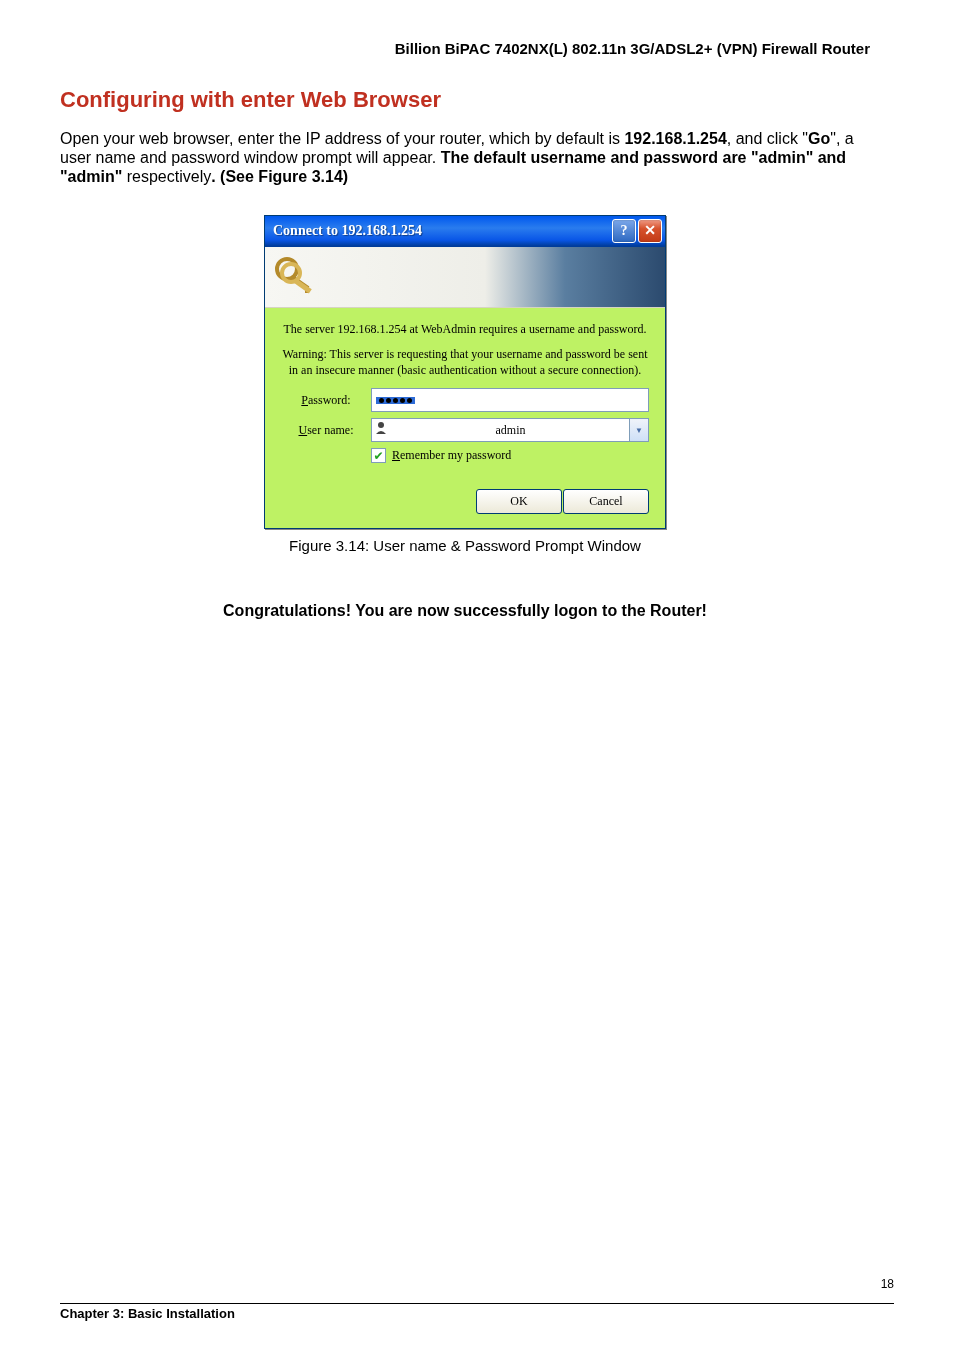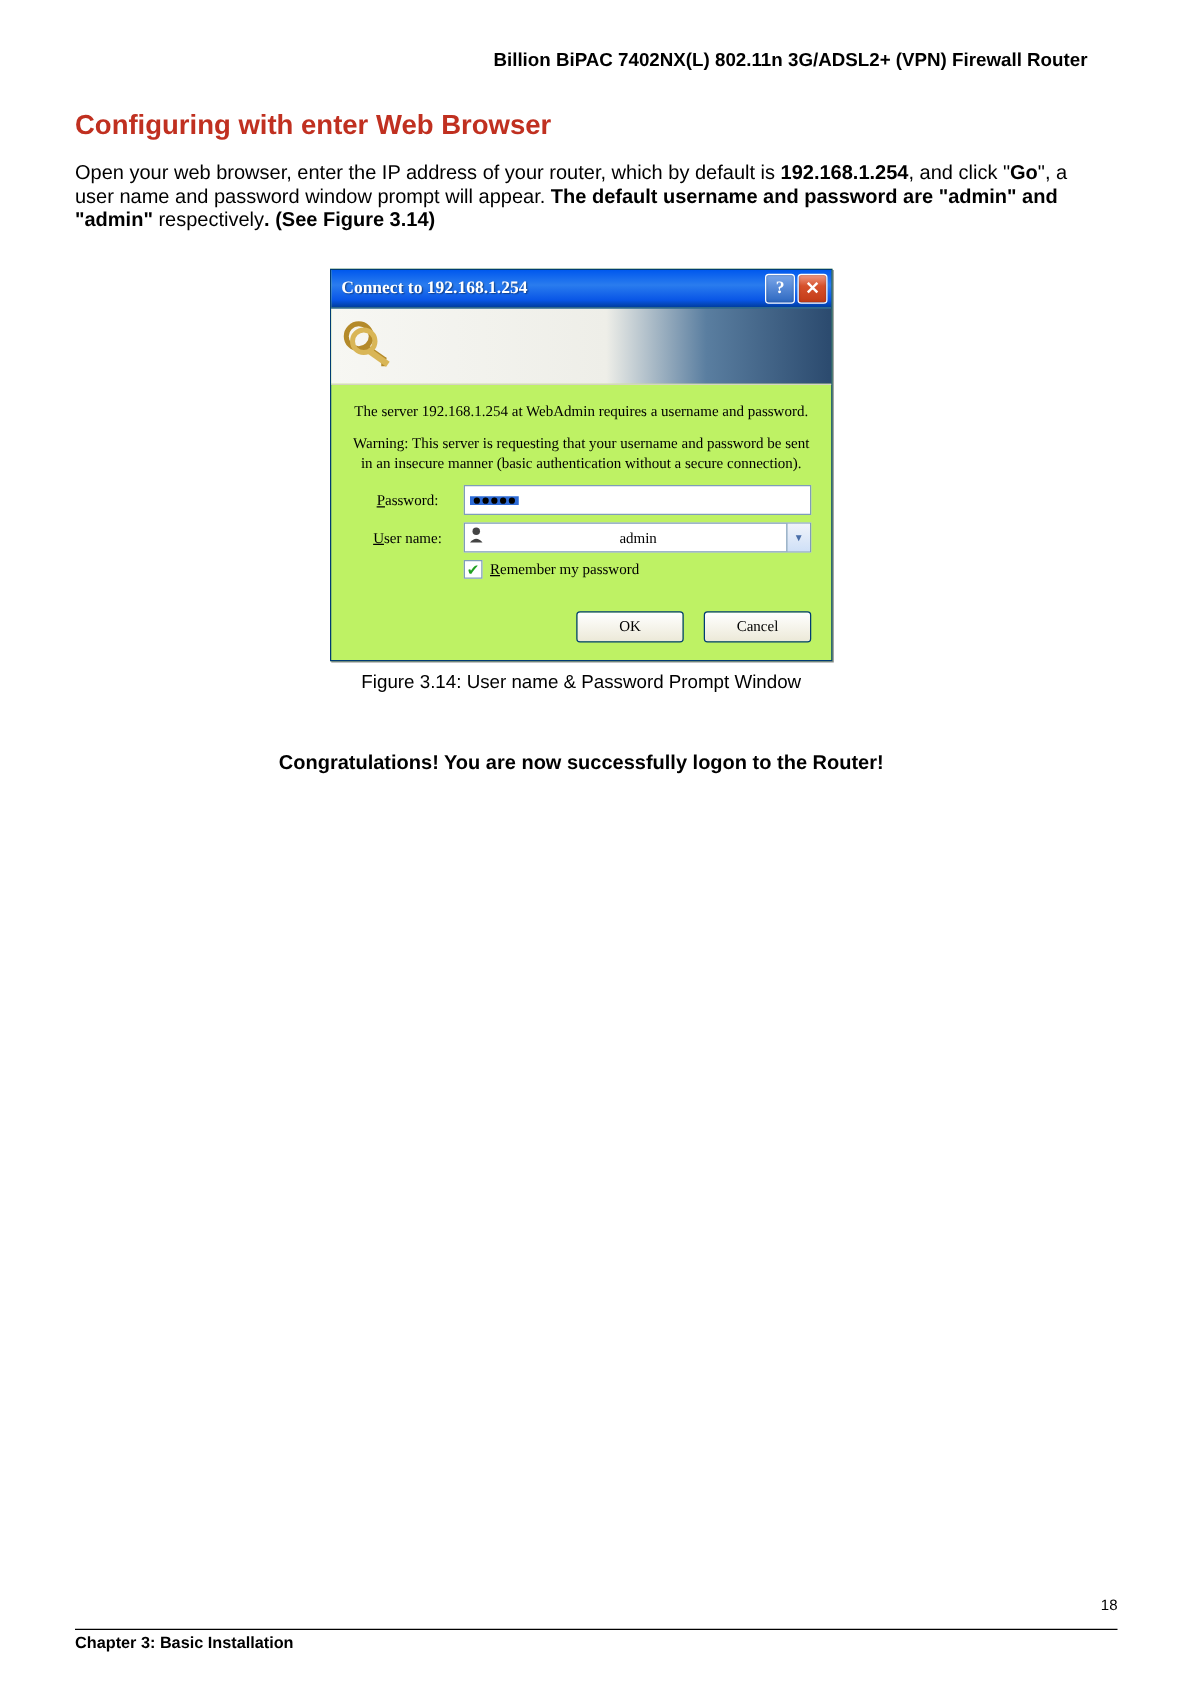--- a/index.html
+++ b/index.html
@@ -180,21 +180,21 @@
     display: flex;
     align-items: center;
     justify-content: center;
     color: #21a121;
     font-size: 12px;
     line-height: 1;
   }
   .dialog-buttons {
     display: flex;
     justify-content: flex-end;
-    gap: 16px;
+    gap: 1px;
     padding: 16px 16px 14px 16px;
   }
   .win-btn {
     width: 84px;
     height: 23px;
     border: 1px solid #003c73;
     border-radius: 3px;
     background: linear-gradient(to bottom, #fff, #ece9d8);
     font-size: 12px;
     display: flex;

